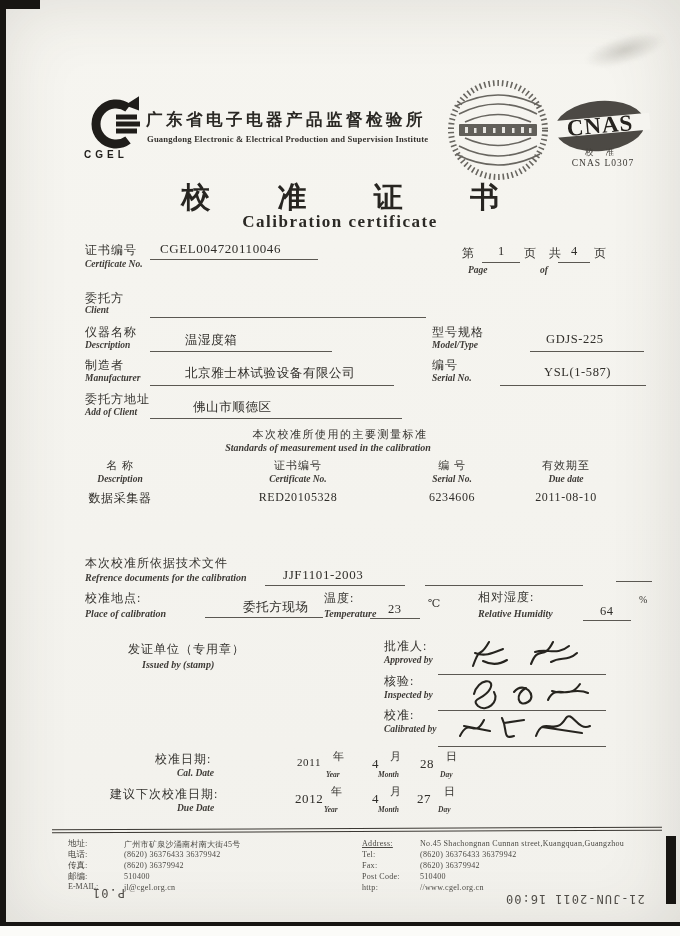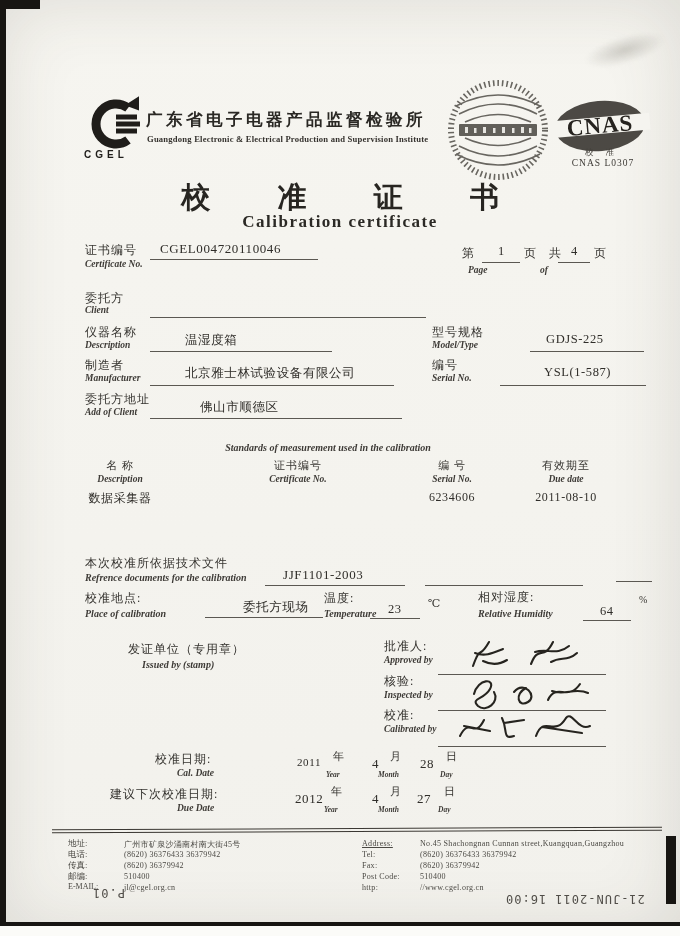--- a/index.html
+++ b/index.html
@@ -117,35 +117,37 @@
   <div class="abs en" style="left:85px;top:373px;">Manufacturer</div>
   <div class="abs val" style="left:185px;top:365px;">北京雅士林试验设备有限公司</div>
   <div class="line" style="left:150px;top:385px;width:244px;"></div>
   <div class="abs zh" style="left:432px;top:357px;">编号</div>
   <div class="abs en" style="left:432px;top:373px;">Serial No.</div>
   <div class="abs val" style="left:544px;top:365px;">YSL(1-587)</div>
   <div class="line" style="left:500px;top:385px;width:146px;"></div>
 
   <div class="abs zh" style="left:85px;top:391px;">委托方地址</div>
   <div class="abs en" style="left:85px;top:407px;">Add of Client</div>
-  <div class="abs val" style="left:200px;top:399px;">佛山市顺德区</div>
+  <div class="abs val" style="left:193px;top:399px;">佛山市顺德区</div>
   <div class="line" style="left:150px;top:418px;width:252px;"></div>
 
+  <div class="abs ctr" style="left:0;top:427px;width:680px;font-size:11px;letter-spacing:1.5px;color:#35332f;">本次校准所使用的主要测量标准</div>
   <div class="abs ctr en" style="left:0;top:442px;width:656px;font-size:10px;">Standards of measurement used in the calibration</div>
 
   <div class="abs ctr zh" style="left:50px;top:458px;width:140px;font-size:11px;">名  称</div>
   <div class="abs ctr en" style="left:50px;top:474px;width:140px;">Description</div>
   <div class="abs ctr zh" style="left:213px;top:458px;width:170px;font-size:11px;">证书编号</div>
   <div class="abs ctr en" style="left:213px;top:474px;width:170px;">Certificate No.</div>
   <div class="abs ctr zh" style="left:392px;top:458px;width:120px;font-size:11px;">编  号</div>
   <div class="abs ctr en" style="left:392px;top:474px;width:120px;">Serial No.</div>
   <div class="abs ctr zh" style="left:506px;top:458px;width:120px;font-size:11px;">有效期至</div>
   <div class="abs ctr en" style="left:506px;top:474px;width:120px;">Due date</div>
 
   <div class="abs ctr val" style="left:50px;top:490px;width:140px;font-size:12px;">数据采集器</div>
+  <div class="abs ctr val" style="left:213px;top:490px;width:170px;font-size:12px;">RED20105328</div>
   <div class="abs ctr val" style="left:392px;top:490px;width:120px;font-size:12px;">6234606</div>
   <div class="abs ctr val" style="left:506px;top:490px;width:120px;font-size:12px;">2011-08-10</div>
 
   <div class="abs zh" style="left:85px;top:555px;">本次校准所依据技术文件</div>
   <div class="abs en" style="left:85px;top:572px;font-size:10px;">Refrence documents for the calibration</div>
   <div class="abs val" style="left:283px;top:567px;font-size:13px;">JJF1101-2003</div>
   <div class="line" style="left:265px;top:585px;width:140px;"></div>
   <div class="line" style="left:425px;top:585px;width:158px;"></div>
   <div class="line" style="left:616px;top:581px;width:36px;"></div>
 

